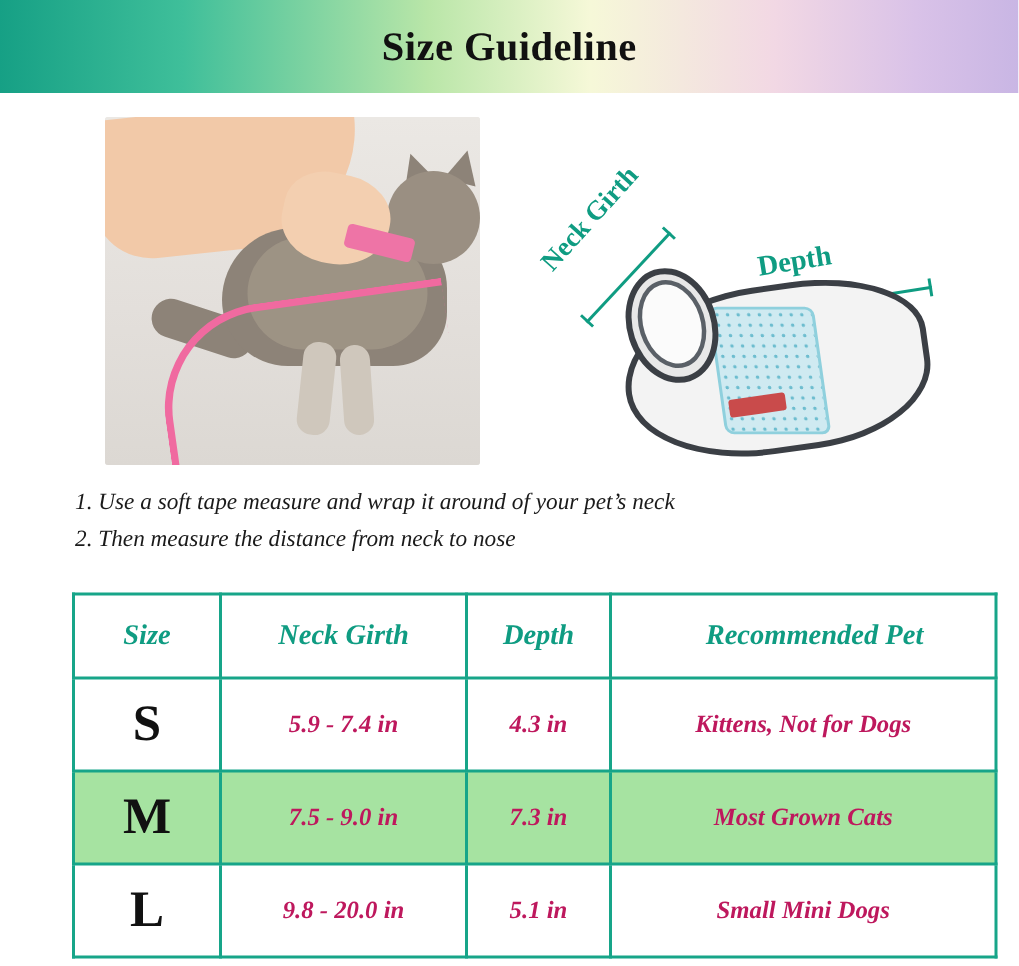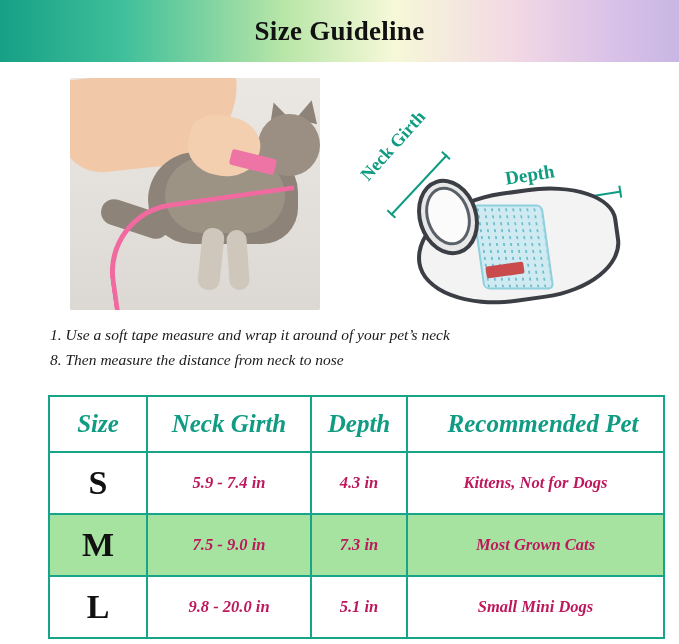--- a/index.html
+++ b/index.html
@@ -331,21 +331,21 @@
   table.size-table td {
     border: 2px solid #17a589;
     text-align: center;
     vertical-align: middle;
   }
   table.size-table thead th {
     height: 52px;
     font-family: "Liberation Serif", serif;
     font-weight: bold;
     font-style: italic;
-    font-size: 25px;
+    font-size: 19px;
     color: #0f9c82;
     background: #ffffff;
     margin-left: 12px;
   }
   .col-size   { width: 94px; }
   .col-neck   { width: 160px; }
   .col-depth  { width: 92px; }
   .col-rec    { width: 238px; padding-left: 16px; }
 
   table.size-table tbody tr { height: 62px; }
@@ -402,21 +402,21 @@
         <div class="mesh"></div>
         <div class="logo"></div>
         <div class="opening"></div>
         <div class="opening-inner"></div>
       </div>
     </div>
   </div>
 
   <div class="instructions">
     <div class="instruction-line">1. Use a soft tape measure and wrap it around of your pet’s neck</div>
-    <div class="instruction-line">8. Then measure the distance from neck to nose</div>
+    <div class="instruction-line">2. Then measure the distance from neck to nose</div>
   </div>
 
   <div class="table-wrap">
     <table class="size-table">
       <thead>
         <tr>
           <th class="col-size">Size</th>
           <th class="col-neck">Neck Girth</th>
           <th class="col-depth">Depth</th>
           <th class="col-rec">Recommended Pet</th>

